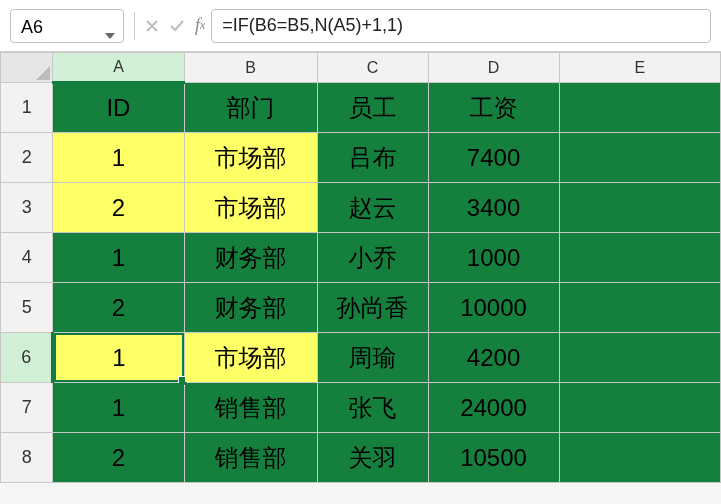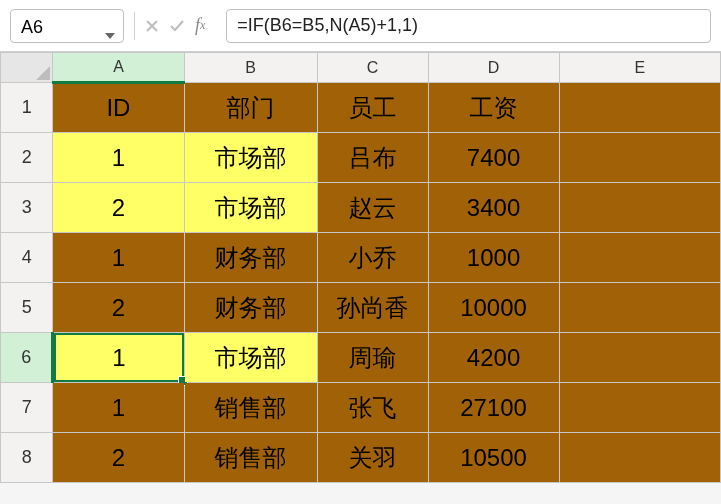--- a/index.html
+++ b/index.html
@@ -62,21 +62,20 @@
   .formula-bar {
     flex: 1;
     border: 1px solid #c0c0c0;
     border-radius: 4px;
     height: 34px;
     padding: 4px 10px;
     font-size: 18px;
     outline: none;
     background: #fff;
     color: #222;
-    margin-left: 15px;
   }
   .grid-area {
     position: relative;
     background: #fff;
   }
   table {
     border-collapse: collapse;
     width: 100%;
     table-layout: fixed;
   }
@@ -87,21 +86,21 @@
   col.colD { width: 130px; }
   col.colE { width: 160px; }
   th, td {
     border: 1px solid #c7c7c7;
     padding: 0;
     height: 50px;
     text-align: center;
     vertical-align: middle;
     font-size: 24px;
     font-weight: 400;
-    background: #a16207;
+    background: #15803d;
     position: relative;
   }
   thead th {
     height: 30px;
     font-size: 16px;
     background: #f3f2f1;
     color: #333;
     border-color: #c7c7c7;
   }
   .corner {
@@ -328,21 +327,21 @@
           <td class="">
             <span class="cell-inner">1</span>
           </td>
           <td class="">
             <span class="cell-inner">销售部</span>
           </td>
           <td class="">
             <span class="cell-inner">张飞</span>
           </td>
           <td class="">
-            <span class="cell-inner">27100</span>
+            <span class="cell-inner">24000</span>
           </td>
           <td class="">
             <span class="cell-inner"></span>
           </td>
         </tr>
         <tr>
           <td class="row-hdr">
             <span class="cell-inner">8</span>
           </td>
           <td class="">

